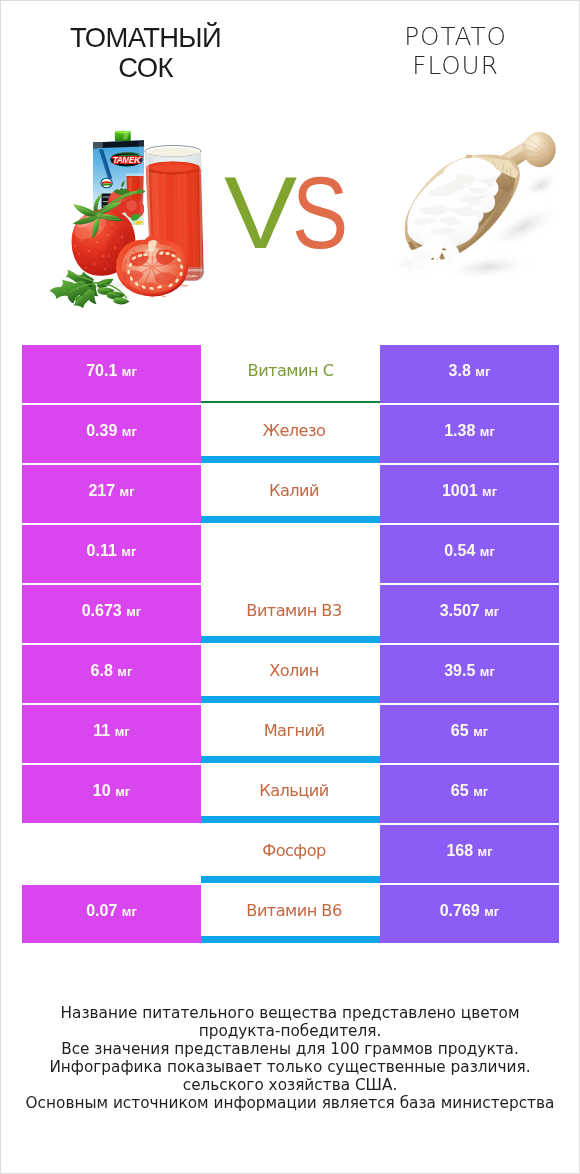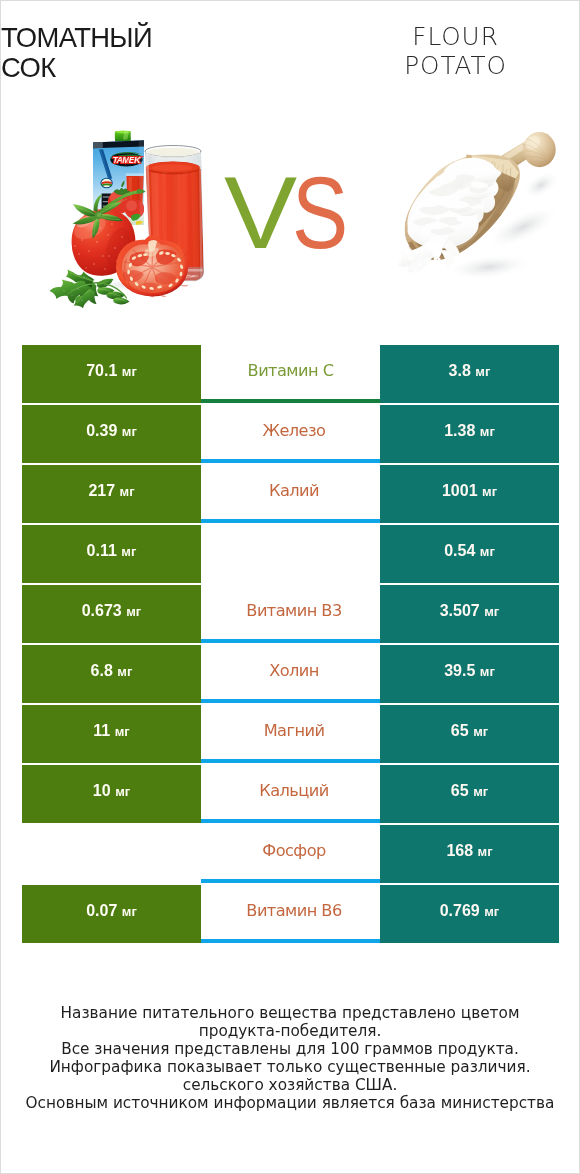--- a/index.html
+++ b/index.html
@@ -6,22 +6,22 @@
   html,body{margin:0;padding:0;}
   body{width:580px;height:1174px;background:#ffffff;
        font-family:"Liberation Sans",sans-serif;
        -webkit-font-smoothing:antialiased;overflow:hidden;}
   .page{position:relative;box-sizing:border-box;width:580px;height:1174px;
         border:1px solid #dcdcdc;background:#fff;overflow:hidden;}
 
   
   .head{position:absolute;left:0;top:0;width:578px;height:103px;}
   .title{position:absolute;font-weight:400;color:#1a1a1a;}
-  .title-l{left:0px;top:22px;width:249px;text-align:left;font-size:27.4px;line-height:29.7px;
-           letter-spacing:-0.65px;}
+  .title-l{left:0px;top:22px;width:249px;text-align:center;font-size:27.4px;line-height:29.7px;
+           letter-spacing:-0.65px;padding-left:20px;}
   .title-r{left:330px;top:20.5px;width:249px;text-align:center;font-size:24.7px;line-height:29.7px;
            letter-spacing:0.95px;font-weight:200;color:#2a2a2a;
            font-family:"DejaVu Sans",sans-serif;}
 
   
   .hero{position:absolute;left:0;top:103px;width:578px;height:228px;}
   .hero-left{position:absolute;left:44px;top:25px;width:170px;height:190px;}
   .hero-right{position:absolute;left:396px;top:25px;width:172px;height:190px;}
   .vs{position:absolute;left:211px;top:46px;width:160px;height:120px;
       text-align:center;font-size:101.5px;line-height:127px;font-weight:400;
@@ -31,27 +31,27 @@
   .vs .v{color:#7fa530;}
   .vs .s{color:#e06c49;}
 
   
   .cmp{position:absolute;left:21px;top:344px;width:537px;}
   .row{position:relative;height:60px;}
   .cell{position:absolute;top:0;height:58px;line-height:52px;
         font-family:"Liberation Sans",sans-serif;
         font-size:16px;font-weight:600;text-align:center;
         letter-spacing:0px;white-space:nowrap;overflow:hidden;}
-  .cell.l{left:0;width:179px;background:#4d7c0f;color:#fdfdf4;}
+  .cell.l{left:0;width:179px;background:#d946ef;color:#fdfdf4;}
   .cell.m{left:179px;width:179px;background:#ffffff;letter-spacing:-0.55px;
           box-sizing:border-box;font-family:"DejaVu Sans",sans-serif;
           font-weight:400;font-size:16.2px;}
-  .row.wl .cell.m{border-bottom:4px solid #15803d;}
-  .row.wr .cell.m{border-bottom:4px solid #0ea5e9;padding-left:7px;}
-  .cell.r{left:358px;width:179px;background:#0f766e;color:#fdf8f2;}
+  .row.wl .cell.m{border-bottom:2px solid #15803d;}
+  .row.wr .cell.m{border-bottom:7px solid #0ea5e9;padding-left:7px;}
+  .cell.r{left:358px;width:179px;background:#8b5cf6;color:#fdf8f2;}
   .cell .u{font-size:13px;font-weight:600;letter-spacing:0px;margin-left:4.5px;}
   .m.win-l{color:#7a9b36;}
   .m.win-r{color:#c4673f;}
 
   
   .foot{position:absolute;left:0;top:1003px;width:578px;text-align:center;
         font-family:"DejaVu Sans",sans-serif;
         font-size:15.3px;line-height:18px;color:#1f1f1f;font-weight:400;
         letter-spacing:0px;}
   .foot div{white-space:nowrap;}
@@ -60,22 +60,22 @@
 <body>
 
 <div class="page">
 
  <div class="head">
   <div class="title title-l">
    <div>ТОМАТНЫЙ</div>
    <div>СОК</div>
   </div>
   <div class="title title-r">
+   <div>POTATO</div>
    <div>FLOUR</div>
-   <div>POTATO</div>
   </div>
  </div>
 
  <div class="hero">
   <div class="hero-left">
 
 <svg viewBox="0 0 170 190" width="170" height="190" xmlns="http://www.w3.org/2000/svg">
  <defs>
   <linearGradient id="cartonFront" x1="0" y1="0" x2="0" y2="1">
     <stop offset="0" stop-color="#3f9edb"></stop>

